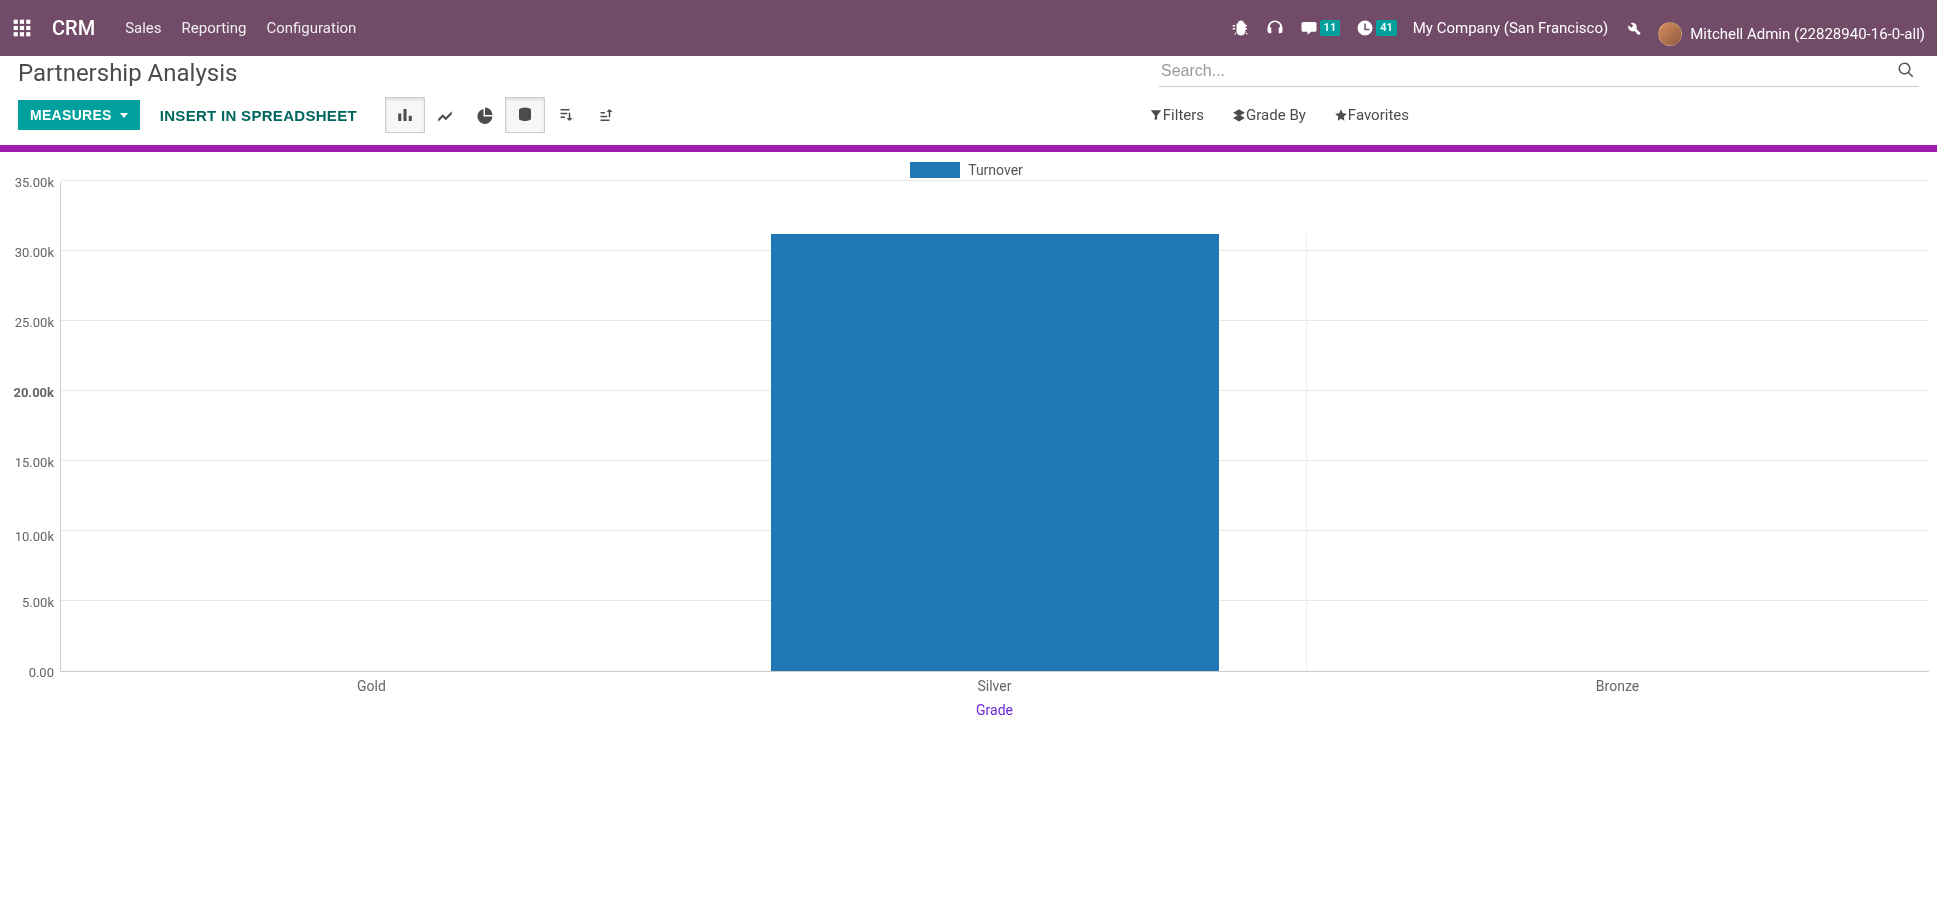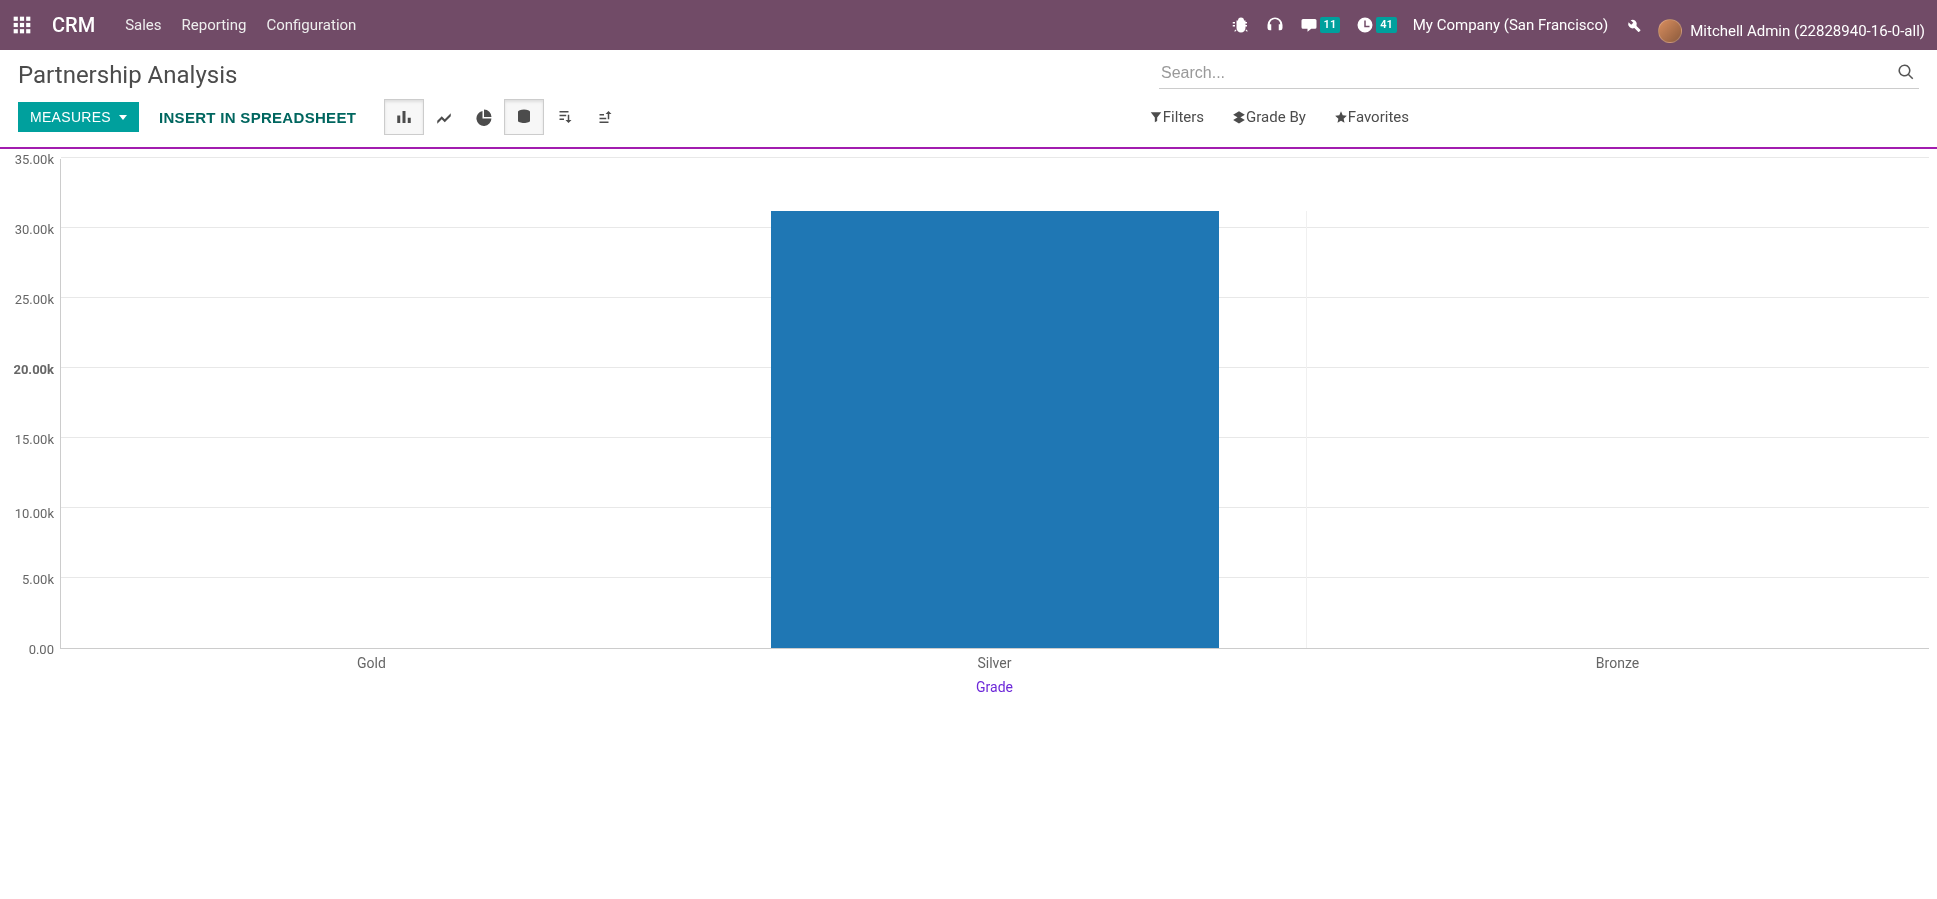--- a/index.html
+++ b/index.html
@@ -6,21 +6,21 @@
   body {
     font-family: -apple-system, BlinkMacSystemFont, "Segoe UI", Roboto, "Helvetica Neue", Arial, sans-serif;
     font-size: 14px;
     color: #4c4c4c;
     background: #fff;
   }
   
   .navbar {
     background: #714B67;
     color: #fff;
-    height: 50px;
+    height: 56px;
     display: flex;
     align-items: center;
     padding: 0 12px;
   }
   .navbar-left {
     display: flex;
     align-items: center;
     gap: 16px;
   }
   .apps-icon {
@@ -78,22 +78,22 @@
     border-radius: 50%;
     background: linear-gradient(135deg,#d98e5f,#8b5a3c);
     display: inline-block;
     border: 1px solid #fff3;
   }
   .user-block { display: flex; align-items: center; gap: 8px; cursor: pointer; margin-top: 12px; }
   .user-name { color: #fff; font-size: 15px; }
 
   
   .control-panel {
-    padding: 10px 18px 0 18px;
-    border-bottom: 2px solid #a21caf;
+    padding: 2px 18px 0 18px;
+    border-bottom: 7px solid #a21caf;
   }
   .cp-row1 {
     display: flex;
     align-items: center;
     justify-content: space-between;
   }
   .page-title {
     font-size: 24px;
     font-weight: 400;
     color: #4c4c4c;
@@ -126,21 +126,21 @@
     align-items: center;
     padding: 10px 0 12px 0;
     gap: 20px;
   }
   .btn-measures {
     background: #00A09D;
     color: #fff;
     border: none;
     padding: 7px 12px;
     font-size: 14px;
-    font-weight: 400;
+    font-weight: 700;
     cursor: pointer;
     display: inline-flex;
     align-items: center;
     gap: 8px;
     letter-spacing: 0.3px;
   }
   .caret-down { width:0;height:0;border-left:4px solid transparent;border-right:4px solid transparent;border-top:5px solid #fff; }
   .btn-insert {
     background: transparent;
     border: none;
@@ -402,20 +402,24 @@
         <svg viewBox="0 0 24 24">
             <path d="M12 2l2.9 6.9L22 10l-5.5 4.8L18 22l-6-3.6L6 22l1.5-7.2L2 10l7.1-1.1z"></path>
           </svg>
         <span>Favorites</span>
       </span>
     </div>
   </div>
 </div>
 
 <div class="chart-wrap">
+  <div class="legend">
+    <span class="legend-swatch"></span>
+    <span class="legend-label">Turnover</span>
+  </div>
 
   <div class="plot-row">
     <div class="y-axis" id="y-axis" style="height: 490px;">
         <div class="y-tick" style="bottom: 0px;">0.00</div>
         <div class="y-tick" style="bottom: 70px;">5.00k</div>
         <div class="y-tick" style="bottom: 136px;">10.00k</div>
         <div class="y-tick" style="bottom: 210px;">15.00k</div>
         <div class="y-tick" style="bottom: 280px; font-weight: bold;">20.00k</div>
         <div class="y-tick" style="bottom: 350px;">25.00k</div>
         <div class="y-tick" style="bottom: 420px;">30.00k</div>

